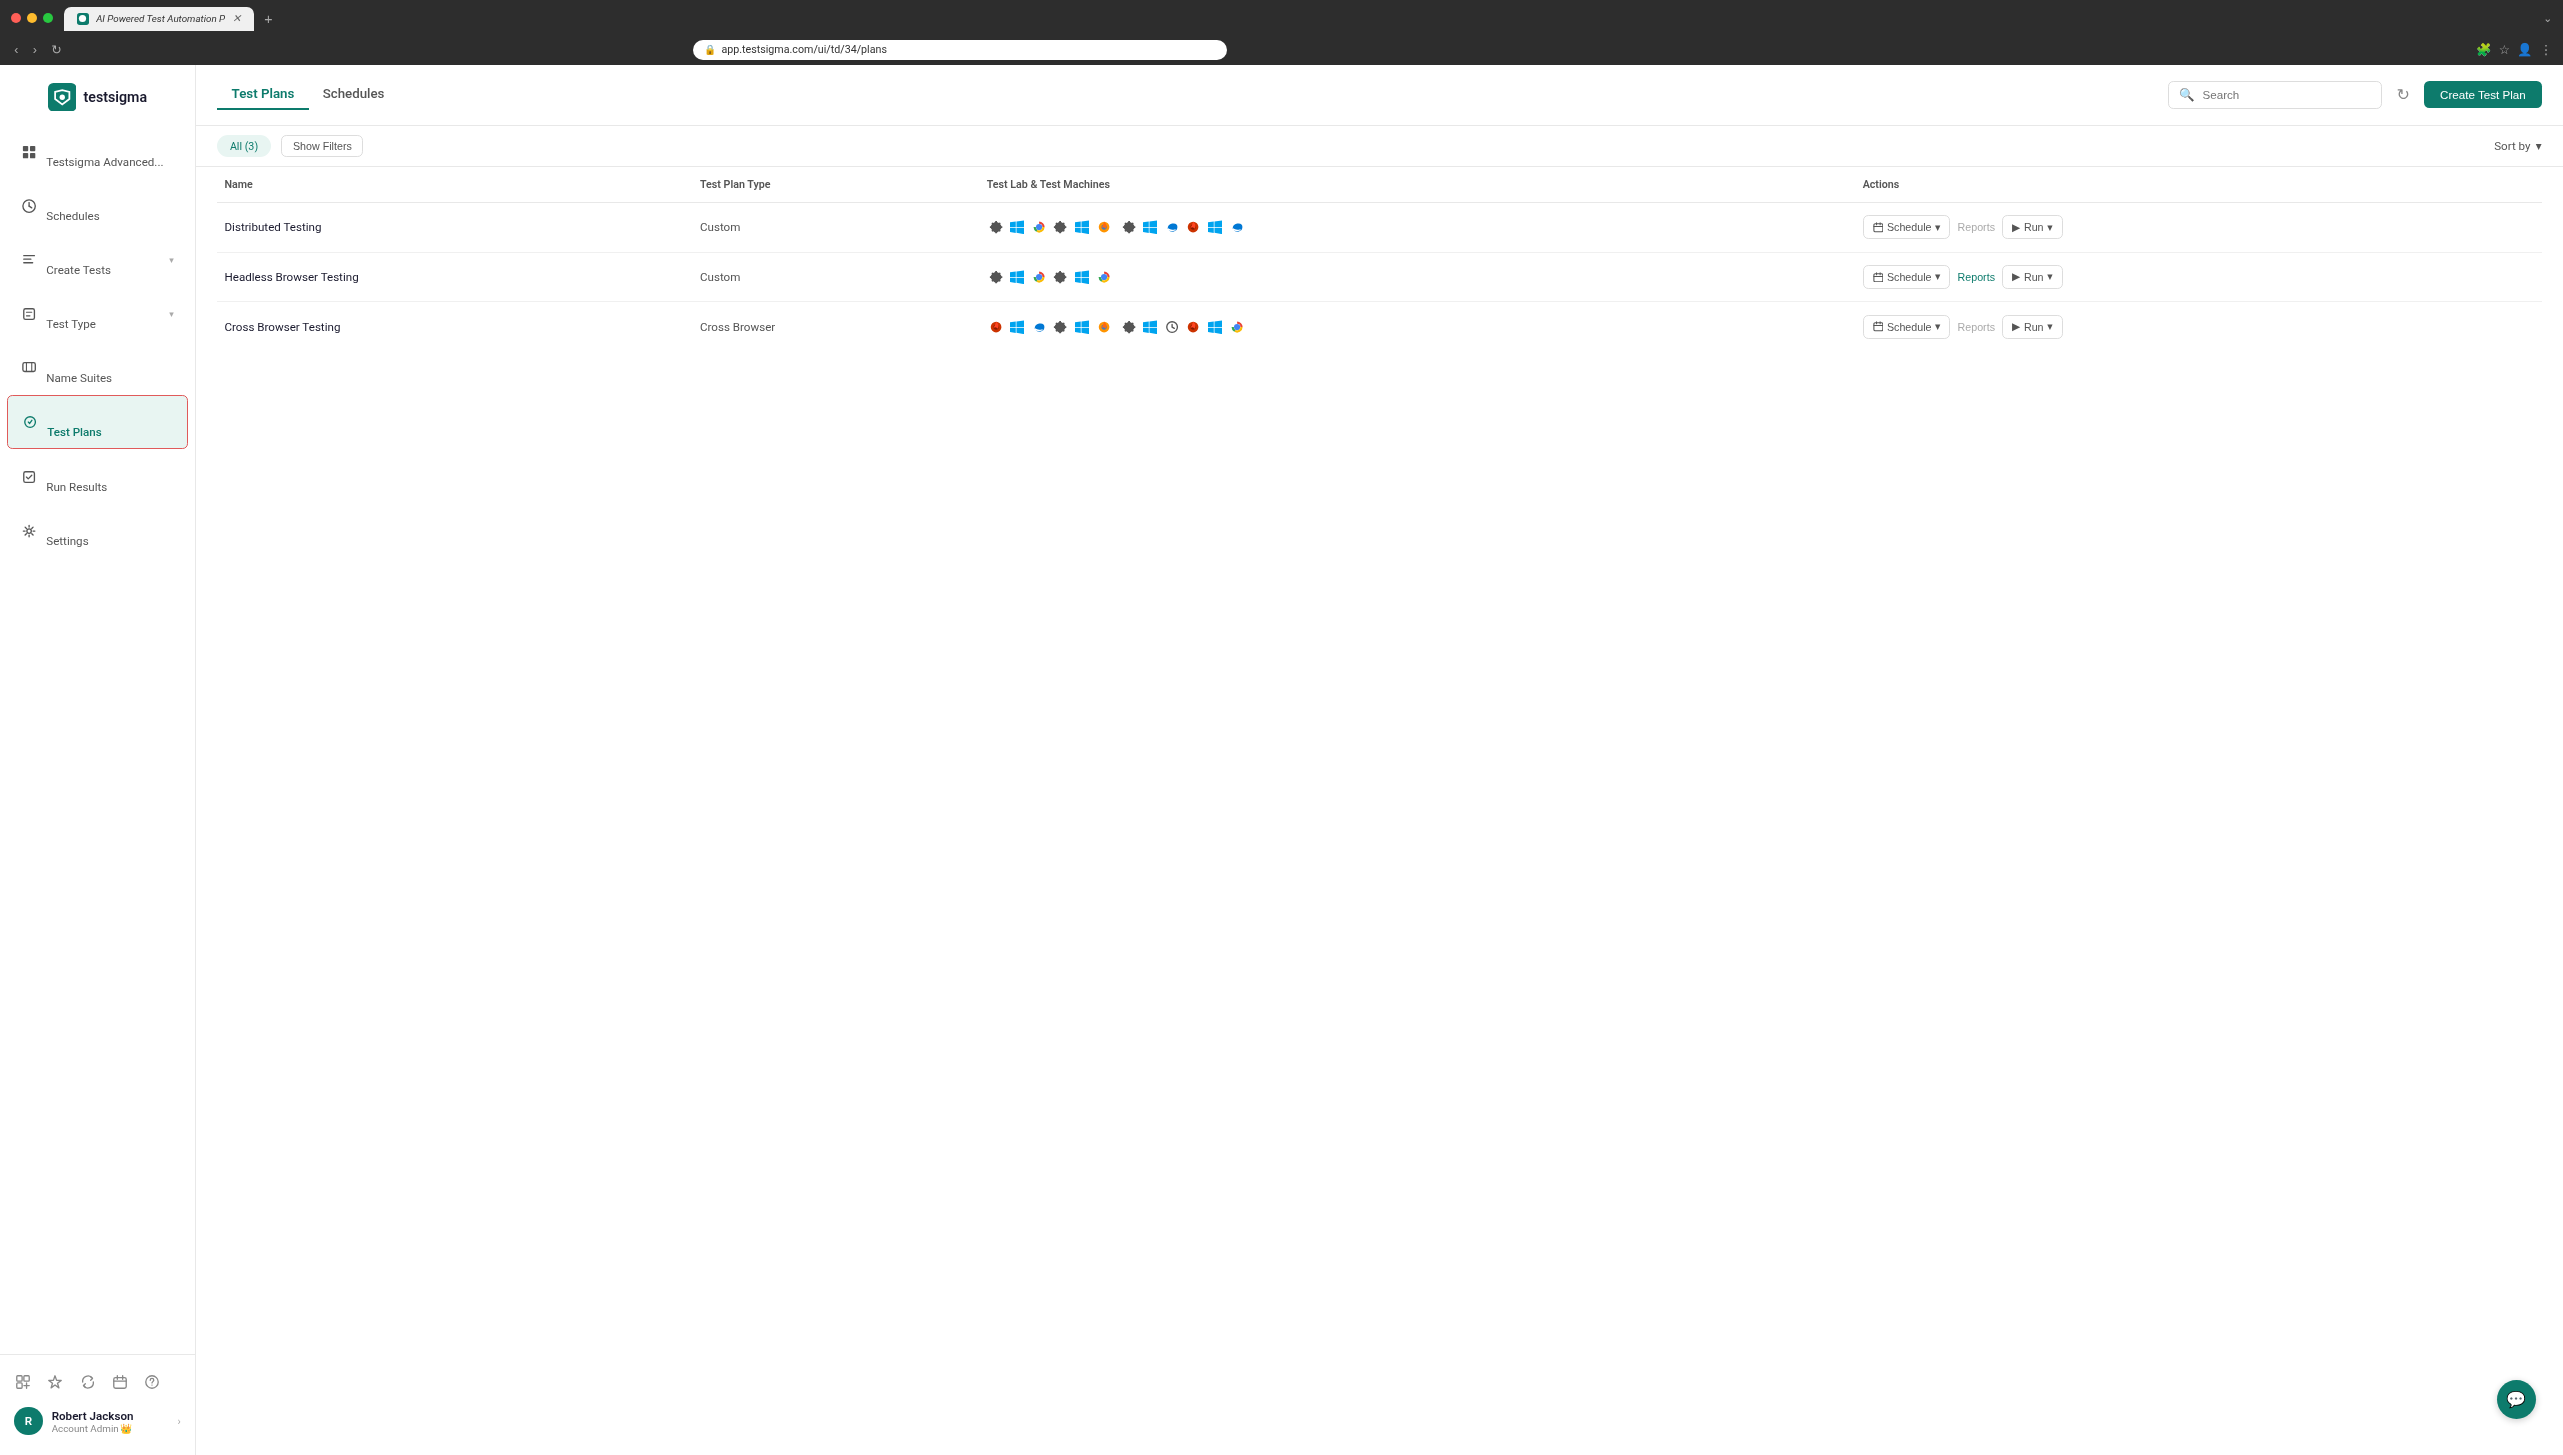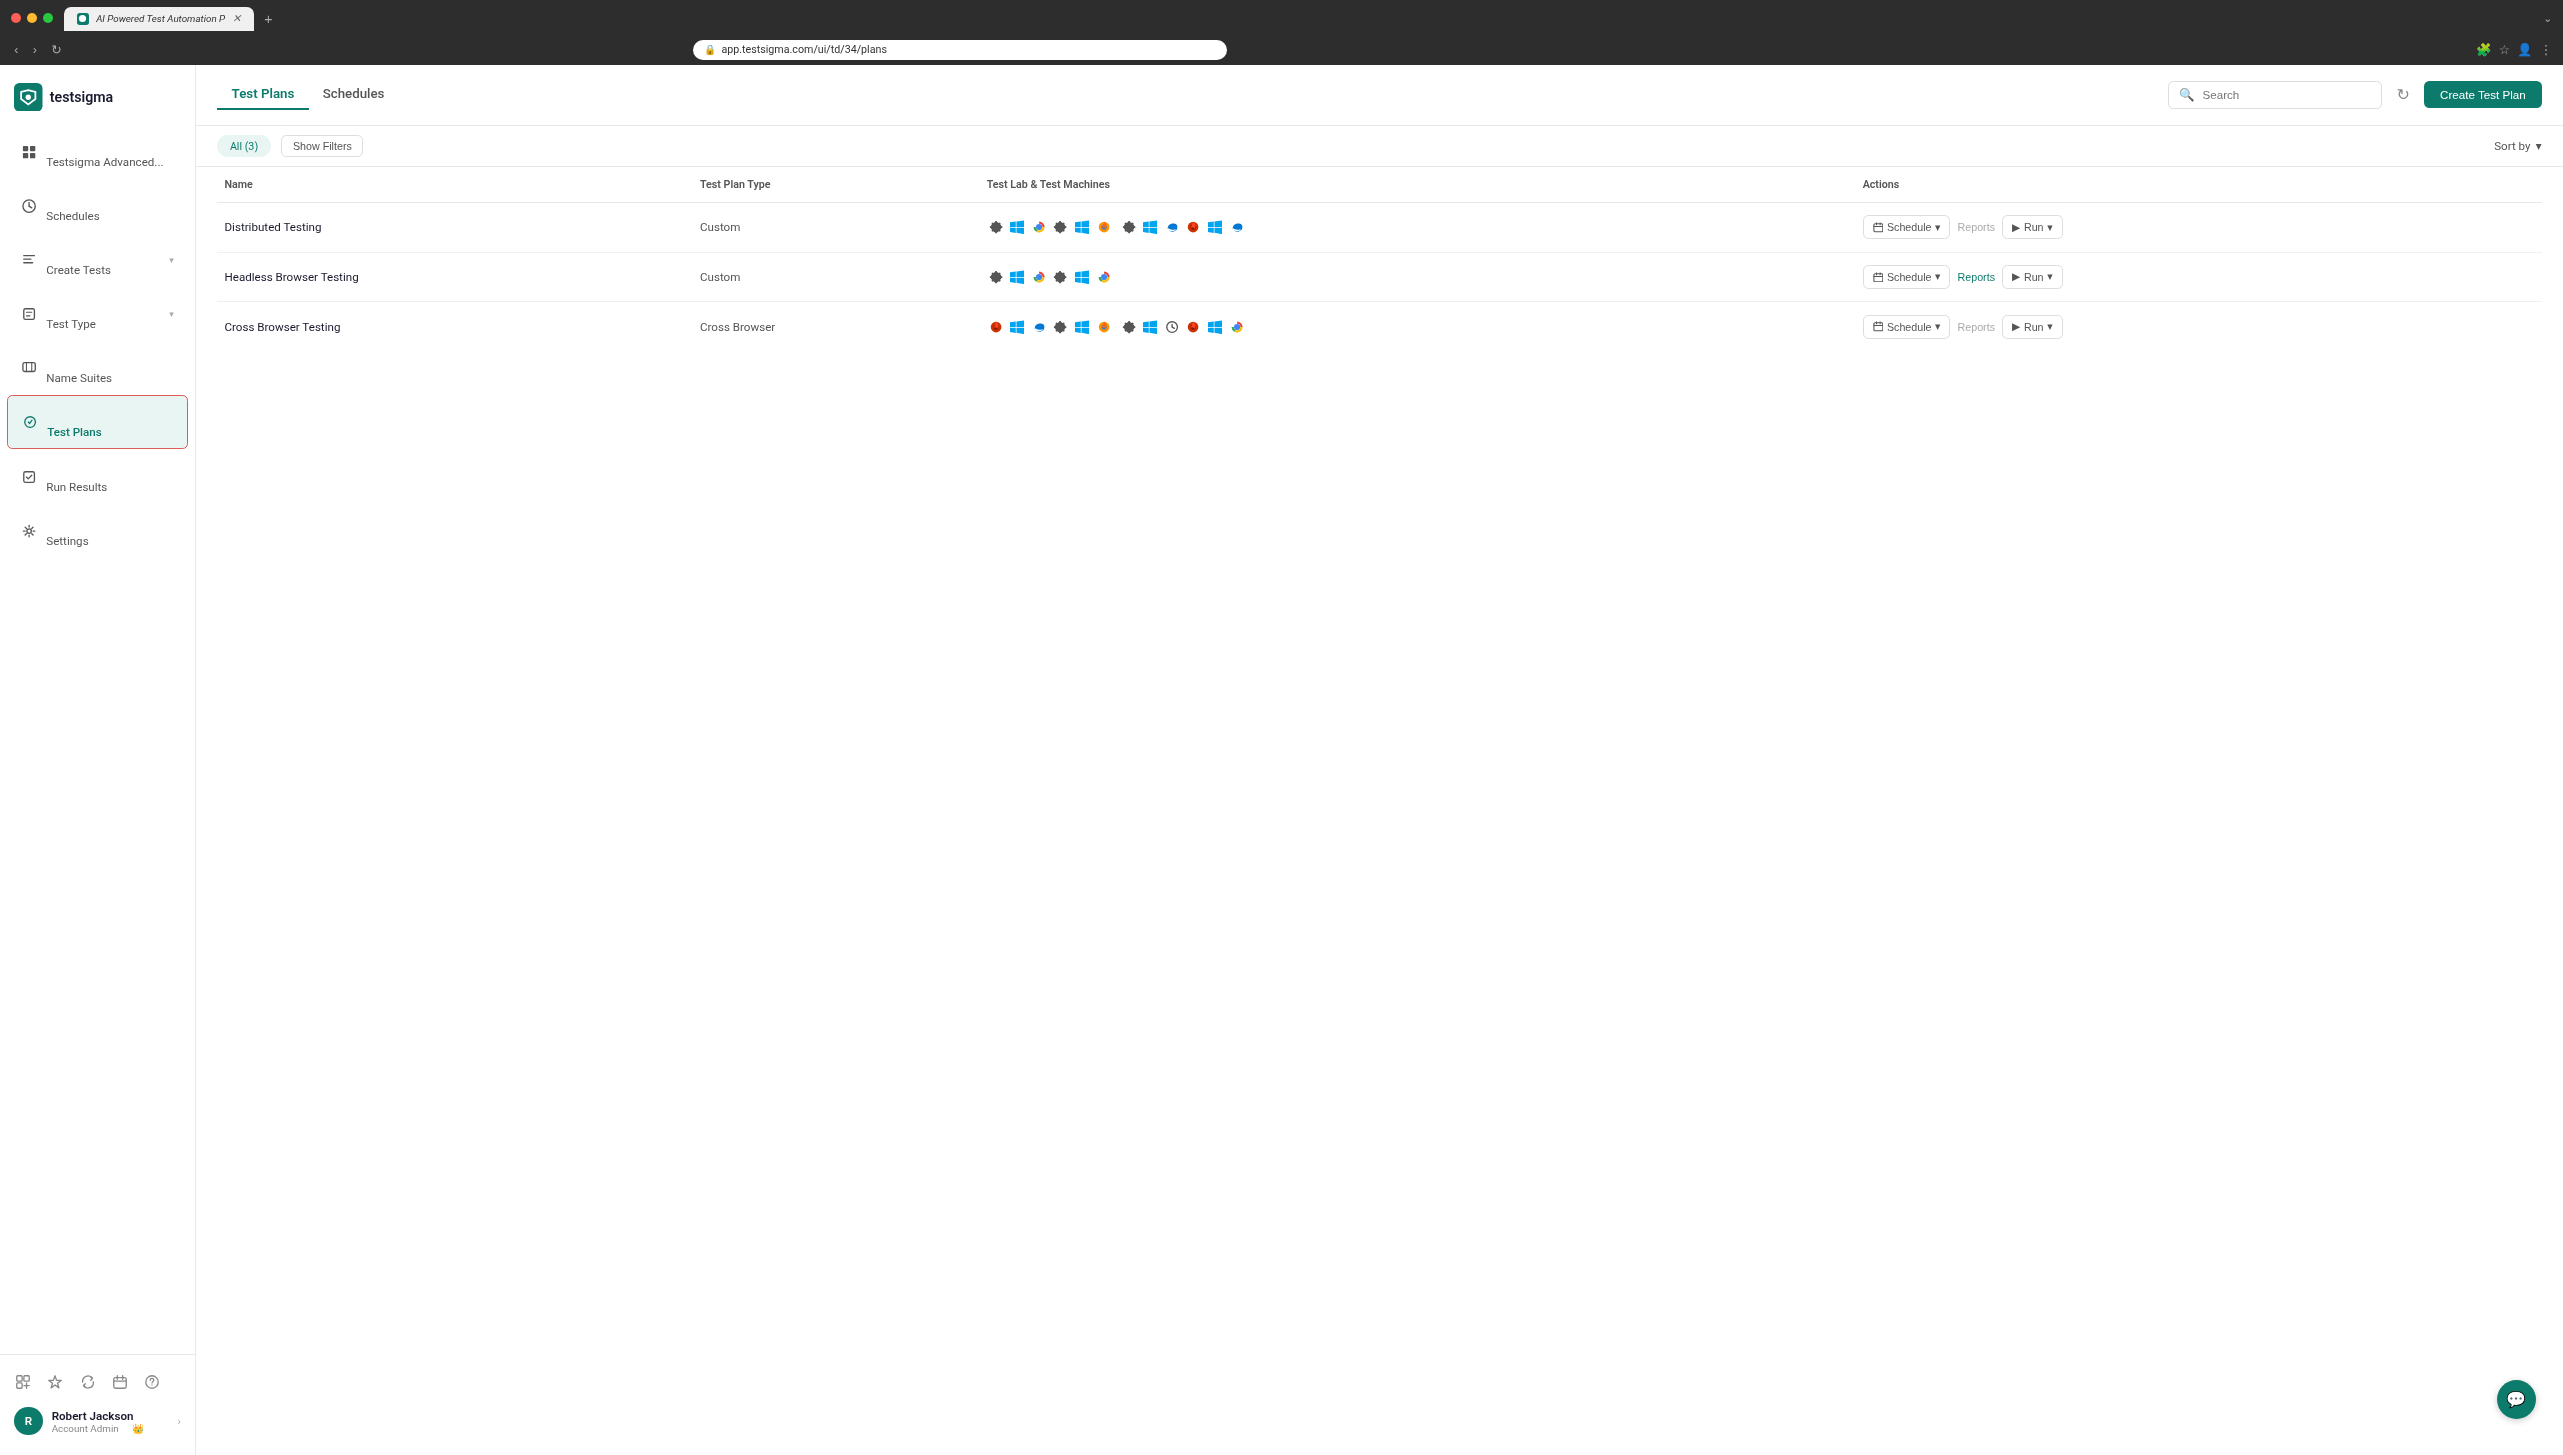--- a/index.html
+++ b/index.html
@@ -25,36 +25,36 @@
     .address-bar { flex: 1; background: #fff; border-radius: 18px; padding: 3.6px 10.7px; font-size: 10.7px; color: #333; display: flex; align-items: center; gap: 5.3px; max-width: 534px; margin: 0 auto; }
     .address-lock { color: #888; font-size: 9.8px; }
     .browser-actions { margin-left: auto; display: flex; gap: 7.1px; align-items: center; }
     .browser-action-btn { background: none; border: none; color: #aaa; font-size: 12.5px; cursor: pointer; }
 
     
     .app { display: flex; flex: 1; overflow: hidden; background: white; }
 
     
     .sidebar { width: 196px; background: white; border-right: 0.9px solid #e8e8e8; display: flex; flex-direction: column; flex-shrink: 0; padding: 10.7px 0; }
-    .sidebar-logo { display: flex; align-items: center; gap: 7.1px; padding: 7.1px 14.2px 14.2px; }
+    .sidebar-logo { display: flex; align-items: center; gap: 7.1px; padding: 7.1px 14.2px 14.2px; justify-content: center; }
     .logo-icon { width: 28.5px; height: 28.5px; }
     .logo-text { font-size: 14.2px; font-weight: 600; color: #1a1a2e; }
     .sidebar-item { display: flex; align-items: center; gap: 9px; padding: 9px 14.2px; cursor: pointer; color: #555; font-size: 11.6px; border-radius: 5.3px; margin: 0.9px 7.1px; }
     .sidebar-item.active { background: #e8f5f2; color: #0d7b6c; border: 1.8px solid #e05a5a; }
     .sidebar-icon { width: 16px; height: 16px; display: flex; align-items: center; justify-content: center; flex-shrink: 0; }
     .sidebar-item-label { flex: 1; margin-top: 20px; }
     .sidebar-chevron { font-size: 9px; color: #aaa; }
     .sidebar-bottom { margin-top: auto; border-top: 0.9px solid #e8e8e8; padding-top: 10.7px; }
     .sidebar-bottom-icons { display: flex; gap: 14.2px; padding: 7.1px 14.2px; align-items: center; }
     .bottom-icon { width: 18px; height: 18px; color: #888; cursor: pointer; display: flex; align-items: center; justify-content: center; }
     .user-row { display: flex; align-items: center; gap: 9px; padding: 9px 14.2px; cursor: pointer; }
     .user-avatar { width: 28.5px; height: 28.5px; background: #0d7b6c; border-radius: 50%; color: white; display: flex; align-items: center; justify-content: center; font-size: 11.6px; font-weight: 600; flex-shrink: 0; }
     .user-info { flex: 1; }
     .user-name { font-size: 11.6px; font-weight: 600; color: #1a1a2e; }
-    .user-role { font-size: 9.8px; color: #888; display: flex; align-items: center; gap: 14px; }
+    .user-role { font-size: 9.8px; color: #888; display: flex; align-items: center; gap: 2px; }
 
     
     .main { flex: 1; display: flex; flex-direction: column; overflow: hidden; background: white; }
 
     
     .main-header { display: flex; align-items: center; padding: 14.2px 21.4px; border-bottom: 0.9px solid #e8e8e8; gap: 21.4px; flex-shrink: 0; }
     .tabs-container { display: flex; gap: 0; }
     .main-tab { padding: 7.1px 14.2px; font-size: 13.3px; cursor: pointer; color: #555; border-bottom: 2.7px solid transparent; font-weight: 500; }
     .main-tab.active { color: #0d7b6c; border-bottom-color: #0d7b6c; font-weight: 600; }
     .header-actions { margin-left: auto; display: flex; align-items: center; gap: 10.7px; }

